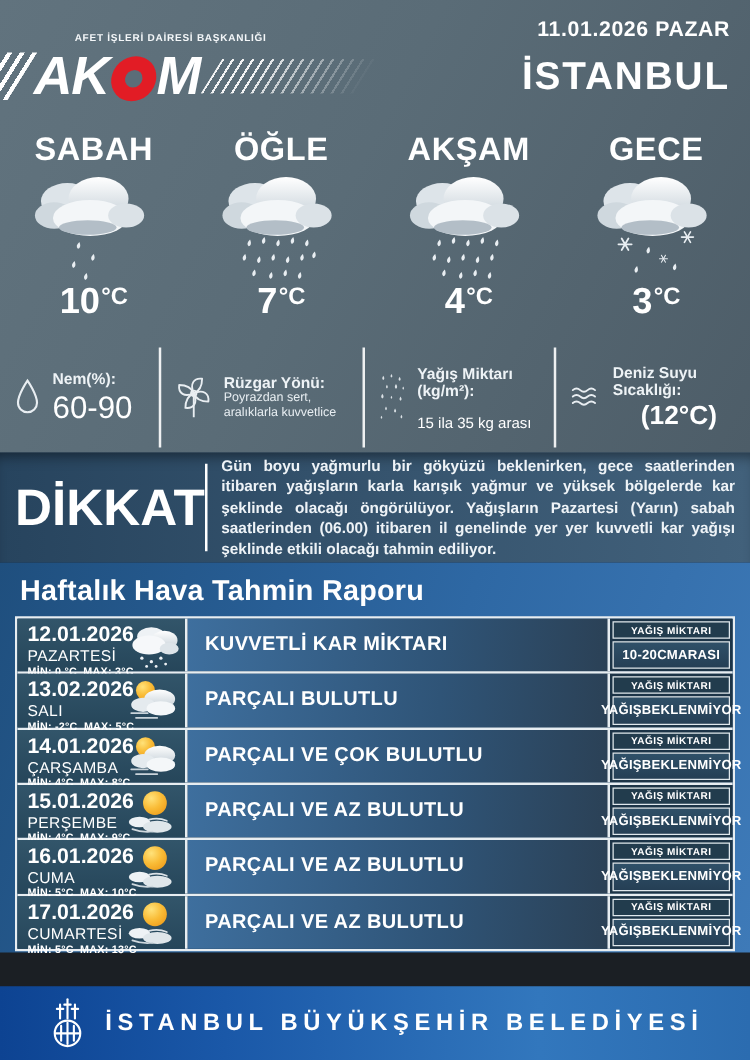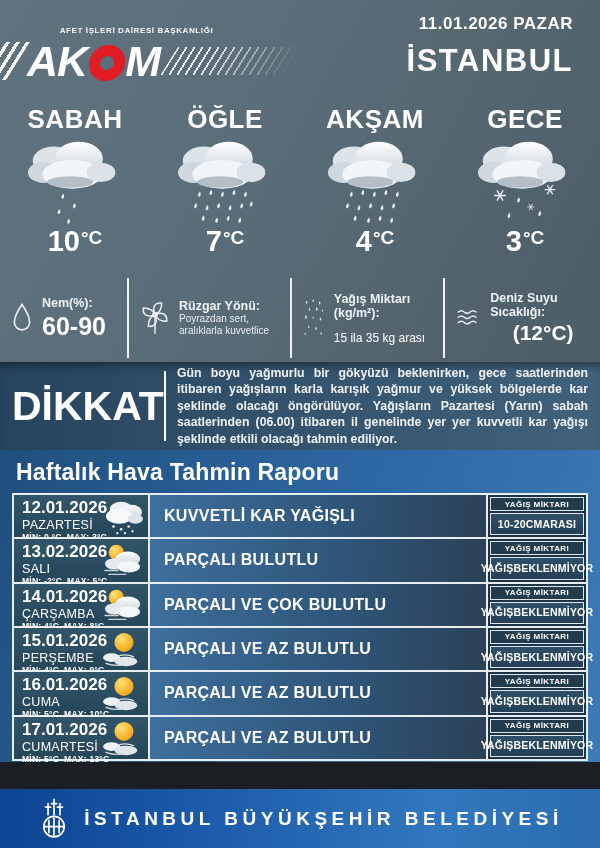--- a/index.html
+++ b/index.html
@@ -17,39 +17,39 @@
   .slashes-right{width:130px;height:28px;margin-left:9px;flex:none;opacity:.92;
       background:repeating-linear-gradient(90deg,#fff 0 2px,transparent 2px 8px);transform:skewX(-32deg);
       -webkit-mask-image:linear-gradient(90deg,#000 25%,transparent 96%);
       mask-image:linear-gradient(90deg,#000 25%,transparent 96%);}
   .akom{font-size:43px;font-weight:bold;font-style:italic;letter-spacing:-1px;line-height:1;
         display:flex;align-items:center;}
   .logo-o{width:36px;height:36px;border-radius:50%;background:#e21c25;display:inline-block;
           position:relative;margin-left:2px;transform:translateY(2px) skewX(-6deg);}
   .logo-o::after{content:"";position:absolute;inset:11px;border-radius:50%;background:#5b6d78;}
   .sr{position:absolute;width:1px;height:1px;overflow:hidden;clip-path:inset(50%);white-space:nowrap;}
-  .header-right{position:absolute;right:27px;top:14px;text-align:right;}
+  .header-right{position:absolute;right:16px;top:14px;text-align:right;}
   .h-date{font-size:17px;font-weight:bold;letter-spacing:.5px;}
   .h-city{font-size:31px;font-weight:bold;letter-spacing:1.5px;margin-top:9px;}
 
   
   .periods{display:flex;height:174px;}
   .period{width:150px;display:flex;flex-direction:column;align-items:center;}
   .p-label{font-size:26px;font-weight:bold;letter-spacing:.5px;height:33px;}
   .picon{width:116px;height:96px;margin-top:-3px;}
   .p-temp{font-size:29px;font-weight:bold;margin-top:-5px;}
   .p-unit{font-size:19px;vertical-align:7px;margin-left:1px;}
 
   
   .conditions{display:flex;height:80px;align-items:stretch;}
   .cond{display:flex;align-items:center;gap:9px;padding:4px 4px 4px 11px;box-sizing:border-box;}
   .cond + .cond{border-left:2px solid rgba(255,255,255,.9);}
   .c1{width:127px;}.c2{width:163px;}.c3{width:153px;}.c4{flex:1;}
   .cond-label{font-size:12.5px;font-weight:bold;color:#eef3f6;}
-  .c1 .cond-value{font-size:25px;font-weight:bold;margin-top:2px;}
+  .c1 .cond-value{font-size:25px;font-weight:normal;margin-top:2px;}
   .cond-desc{font-size:10px;line-height:1.25;color:#e8eef2;}
   .c2 .cond-value{font-size:19px;font-weight:bold;margin-top:2px;}
   .c3 .cond-value{font-size:12px;margin-top:11px;}
   .c4 .cond-value{font-size:21px;font-weight:bold;text-align:center;margin-top:2px;}
 
   
   .warning{height:88px;flex:none;display:flex;align-items:center;padding:0 10px 0 12px;box-sizing:border-box;
            background:linear-gradient(90deg,#27445e 0%,#34526c 45%,#42617b 100%);
            box-shadow:inset 0 9px 10px -6px rgba(0,0,0,.45);}
   .warn-title{font-size:41px;font-weight:bold;width:152px;flex:none;letter-spacing:0;}
@@ -315,21 +315,21 @@
 
       <div class="wrow">
         <div class="cell-date">
           <div class="d-date">12.01.2026</div>
           <div class="d-day">PAZARTESİ</div>
           <div class="d-minmax"><span>MİN:</span> <span>0 °C</span><span class="mx">MAX:</span> <span>3°C</span></div>
           <svg class="d-icon" viewBox="0 0 48 40">
               <use href="#icon-snowcloud"></use>
             </svg>
         </div>
-        <div class="cell-desc">KUVVETLİ KAR YAĞIŞLI</div>
+        <div class="cell-desc">KUVVETLİ KAR MİKTARI</div>
         <div class="cell-rain">
           <div class="rain-head">YAĞIŞ MİKTARI</div>
           <div class="rain-val">
               <span>10-20CM</span>
               <span>ARASI</span>
             </div>
         </div>
       </div>
 
       <div class="wrow">

